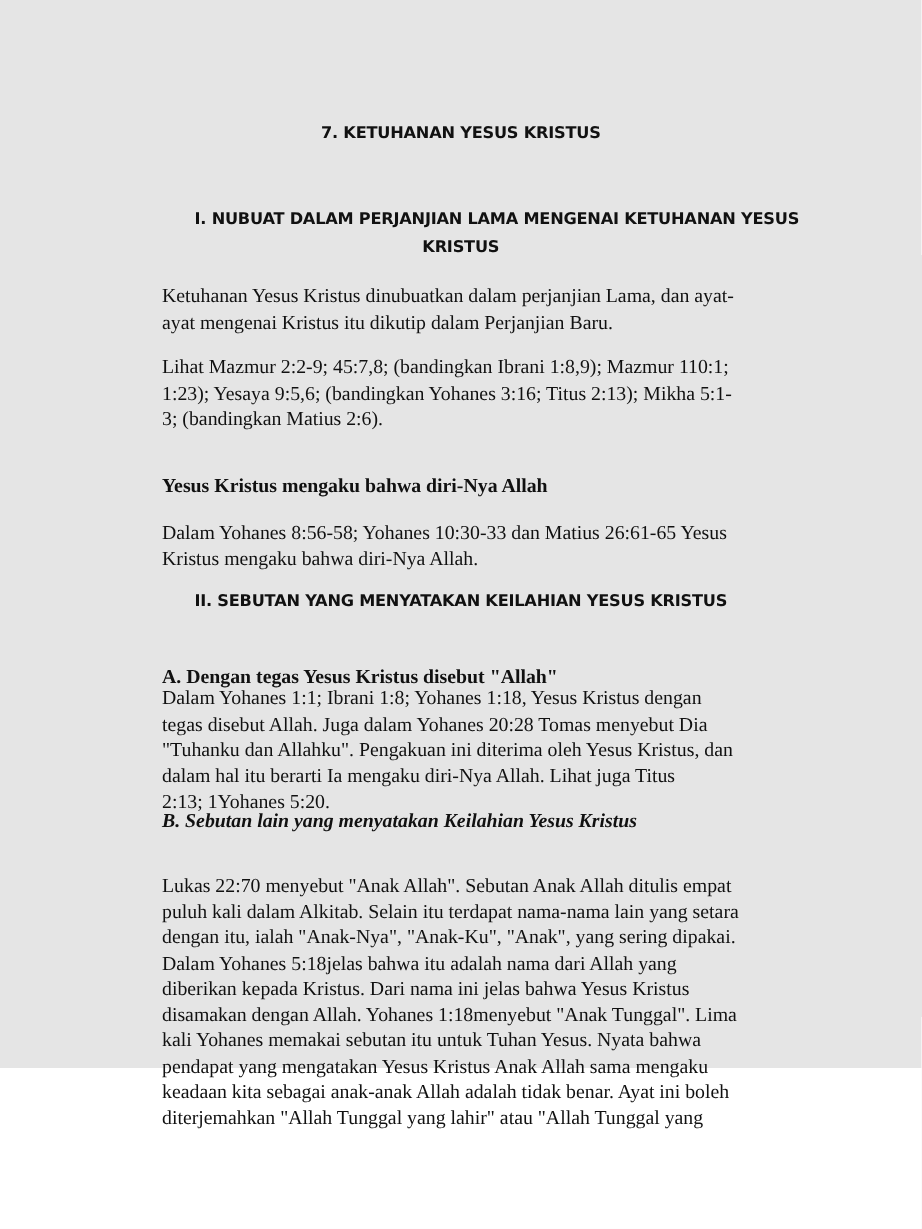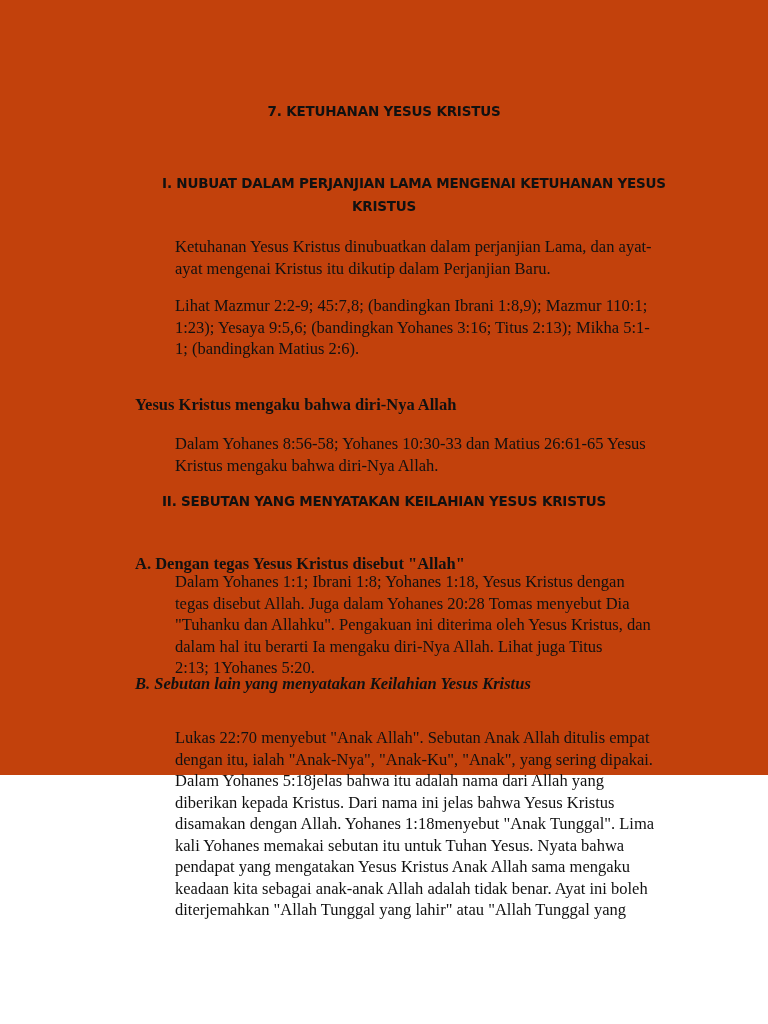--- a/index.html
+++ b/index.html
@@ -1,41 +1,41 @@
 <!DOCTYPE html>
 <html><head>
 <meta charset="utf-8">
 <style>
   html, body { margin: 0; padding: 0; background: #ffffff; }
   body { width: 768px; height: 1024px; overflow: hidden; position: relative; color: #111; }
-  .page { position: absolute; left: 0; top: 0; width: 768px; height: 775px; background: #c2410c; }
+  .page { position: absolute; left: 0; top: 0; width: 768px; height: 890px; background: #e5e5e5; }
   .h-sans { font-family: "DejaVu Sans", sans-serif; font-weight: bold; font-size: 13.5px; text-align: center; position: absolute; left: 0; width: 768px; letter-spacing: -0.2px; }
   .serif { font-family: "Liberation Serif", serif; font-size: 16.5px; line-height: 21.5px; position: absolute; left: 135px; width: 510px; }
   .bold { font-weight: bold; }
-  .line { display: block; white-space: nowrap; margin-left: 40px; }
+  .line { display: block; white-space: nowrap; }
 </style>
 </head>
 <body>
 
 <div class="page">
 
   <div class="h-sans" style="top:103px;">7. KETUHANAN YESUS KRISTUS</div>
 
   <div class="h-sans" style="top:175px;margin-left:30px;">I. NUBUAT DALAM PERJANJIAN LAMA MENGENAI KETUHANAN YESUS</div>
   <div class="h-sans" style="top:198px;">KRISTUS</div>
 
   <div class="serif" style="top:236px;">
     <span class="line">Ketuhanan Yesus Kristus dinubuatkan dalam perjanjian Lama, dan ayat-</span>
     <span class="line">ayat mengenai Kristus itu dikutip dalam Perjanjian Baru.</span>
   </div>
 
   <div class="serif" style="top:295px;">
     <span class="line">Lihat Mazmur 2:2-9; 45:7,8; (bandingkan Ibrani 1:8,9); Mazmur 110:1;</span>
     <span class="line">1:23); Yesaya 9:5,6; (bandingkan Yohanes 3:16; Titus 2:13); Mikha 5:1-</span>
-    <span class="line">1; (bandingkan Matius 2:6).</span>
+    <span class="line">3; (bandingkan Matius 2:6).</span>
   </div>
 
   <div class="serif bold" style="top:394px;">Yesus Kristus mengaku bahwa diri-Nya Allah</div>
 
   <div class="serif" style="top:433px;">
     <span class="line">Dalam Yohanes 8:56-58; Yohanes 10:30-33 dan Matius 26:61-65 Yesus</span>
     <span class="line">Kristus mengaku bahwa diri-Nya Allah.</span>
   </div>
 
   <div class="h-sans" style="top:493px;">II. SEBUTAN YANG MENYATAKAN KEILAHIAN YESUS KRISTUS</div>
@@ -47,20 +47,21 @@
     <span class="line">tegas disebut Allah. Juga dalam Yohanes 20:28 Tomas menyebut Dia</span>
     <span class="line">"Tuhanku dan Allahku". Pengakuan ini diterima oleh Yesus Kristus, dan</span>
     <span class="line">dalam hal itu berarti Ia mengaku diri-Nya Allah. Lihat juga Titus</span>
     <span class="line">2:13; 1Yohanes 5:20.</span>
   </div>
 
   <div class="serif bold" style="top:673px;font-style:italic;">B. Sebutan lain yang menyatakan Keilahian Yesus Kristus</div>
 
   <div class="serif" style="top:727px;">
     <span class="line">Lukas 22:70 menyebut "Anak Allah". Sebutan Anak Allah ditulis empat</span>
+    <span class="line">puluh kali dalam Alkitab. Selain itu terdapat nama-nama lain yang setara</span>
     <span class="line">dengan itu, ialah "Anak-Nya", "Anak-Ku", "Anak", yang sering dipakai.</span>
     <span class="line">Dalam Yohanes 5:18jelas bahwa itu adalah nama dari Allah yang</span>
     <span class="line">diberikan kepada Kristus. Dari nama ini jelas bahwa Yesus Kristus</span>
     <span class="line">disamakan dengan Allah. Yohanes 1:18menyebut "Anak Tunggal". Lima</span>
     <span class="line">kali Yohanes memakai sebutan itu untuk Tuhan Yesus. Nyata bahwa</span>
     <span class="line">pendapat yang mengatakan Yesus Kristus Anak Allah sama mengaku</span>
     <span class="line">keadaan kita sebagai anak-anak Allah adalah tidak benar. Ayat ini boleh</span>
     <span class="line">diterjemahkan "Allah Tunggal yang lahir" atau "Allah Tunggal yang</span>
   </div>
 

